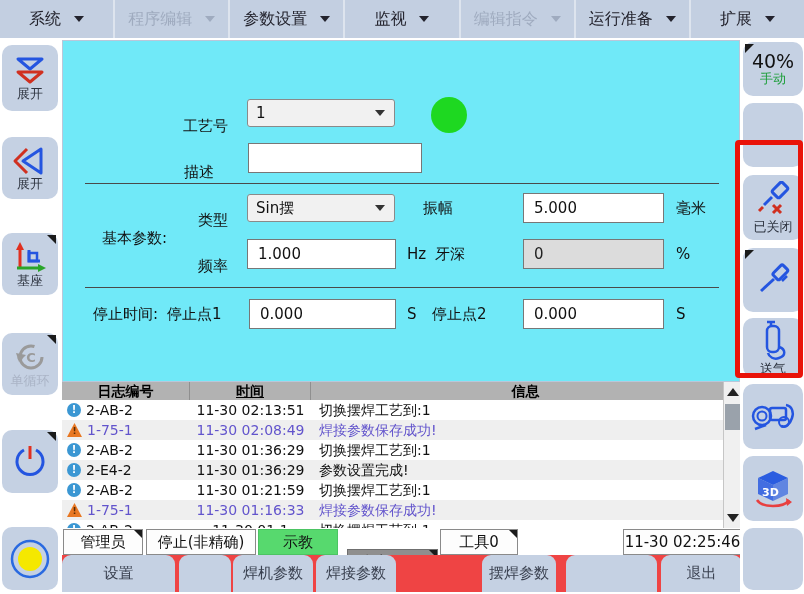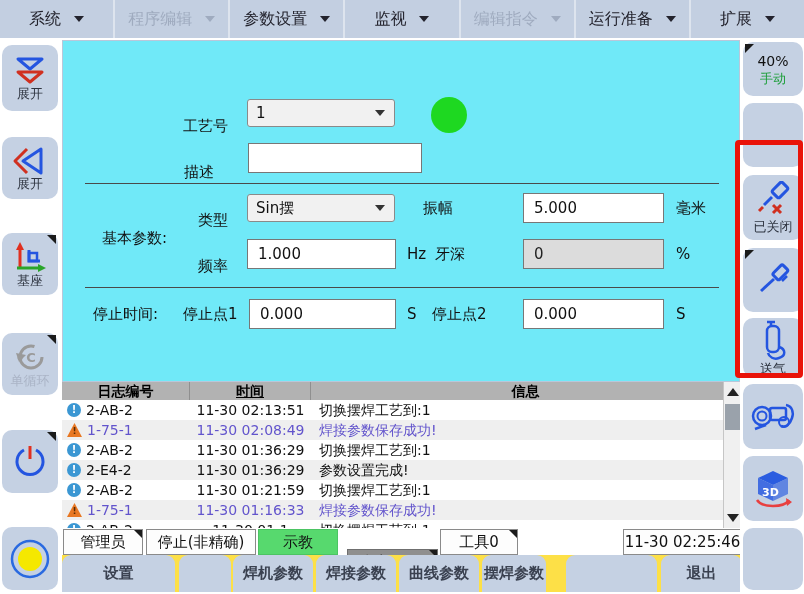--- a/index.html
+++ b/index.html
@@ -55,27 +55,27 @@
   .sb-thumb { position:absolute; left:1px; top:22px; width:15px; height:26px; background:#9aa2ab; }
 
   
   .statusbar { position:absolute; left:62px; top:528px; width:678px; height:29px; background:#fff; }
   .st-box { position:absolute; top:1px; height:26px; background:#fdfdfd; border:1px solid #8a8a8a; display:flex; align-items:center; justify-content:center; font-size:15px; color:#111; }
   .st-box .corner { position:absolute; top:0; right:0; width:0; height:0; border-top:8px solid #1b1b1b; border-left:8px solid transparent; }
   .st-teach { background:#57d96e; border-color:#4cc463; }
   .st-speed { background:#8f8f8f; border-color:#6f6f6f;margin-top:20px; }
 
   
-  .bottombar { position:absolute; left:62px; top:555px; width:678px; height:37px; background:#fde047;font-weight:bold; }
+  .bottombar { position:absolute; left:62px; top:555px; width:678px; height:37px; background:#ef4444; }
   .bb-btn { position:absolute; top:0; height:37px; background:#c5d1e3; border-radius:9px 9px 0 0; display:flex; align-items:center; justify-content:center; font-size:15px; color:#3a4150; }
 
   
   .red-box { position:absolute; left:735px; top:140px; width:68px; height:238px; border:5px solid #e91309; border-radius:4px; z-index:99; pointer-events:none; }
 
-  .rr-speed { font-size:14px; color:#111; line-height:17px; }
+  .rr-speed { font-size:19px; color:#111; line-height:17px; }
   .rr-mode { font-size:13px; color:#1d9e3a; line-height:15px; }
 </style>
 </head>
 <body>
 
 <div id="screen">
 
   <div class="menubar">
     <div class="menu-item">
         <span>系统</span>
@@ -186,21 +186,21 @@
     <span class="flabel r" style="left:101px; top:204px; width:64px;">频率</span>
     <input class="txt" style="left: 184px; top: 198px; width: 149px;" value="1.000">
     <span class="flabel" style="left:344px; top:204px;">Hz</span>
     <span class="flabel" style="left:372px; top:204px;">牙深</span>
     <input class="txt" style="left: 460px; top: 198px; width: 141px;" disabled="" value="0">
     <span class="flabel" style="left:613px; top:204px;">%</span>
 
     <div class="sep" style="top:246px;"></div>
 
     <span class="flabel" style="left:30px; top:264px;">停止时间:</span>
-    <span class="flabel" style="left:120px; top:264px;">停止点1</span>
+    <span class="flabel" style="left:104px; top:264px;">停止点1</span>
     <input class="txt" style="left: 186px; top: 258px; width: 147px;" value="0.000">
     <span class="flabel" style="left:344px; top:264px;">S</span>
     <span class="flabel" style="left:369px; top:264px;">停止点2</span>
     <input class="txt" style="left: 460px; top: 258px; width: 141px;" value="0.000">
     <span class="flabel" style="left:613px; top:264px;">S</span>
   </div>
 
   <div class="log">
     <div class="log-head">
       <div class="c1">日志编号</div>
@@ -302,24 +302,21 @@
     <div class="bb-btn" style="left:0; width:113px;">
         <span>设置</span>
       </div>
     <div class="bb-btn" style="left:117px; width:52px;"></div>
     <div class="bb-btn" style="left:171px; width:80px;">
         <span>焊机参数</span>
       </div>
     <div class="bb-btn" style="left:254px; width:80px;">
         <span>焊接参数</span>
       </div>
-    <div class="bb-btn" style="left:337px; width:80px;">
-        <span>曲线参数</span>
-      </div>
-    <div class="bb-btn" style="left:420px; width:64px;">
+    <div class="bb-btn" style="left:420px; width:74px;">
         <span>摆焊参数</span>
       </div>
     <div class="bb-btn" style="left:504px; width:91px;"></div>
     <div class="bb-btn" style="left:599px; width:81px;">
         <span>退出</span>
       </div>
   </div>
 
   <div class="right-rail">
     <div class="rail-btn" style="left:3px; top:4px; width:60px; height:54px;">

